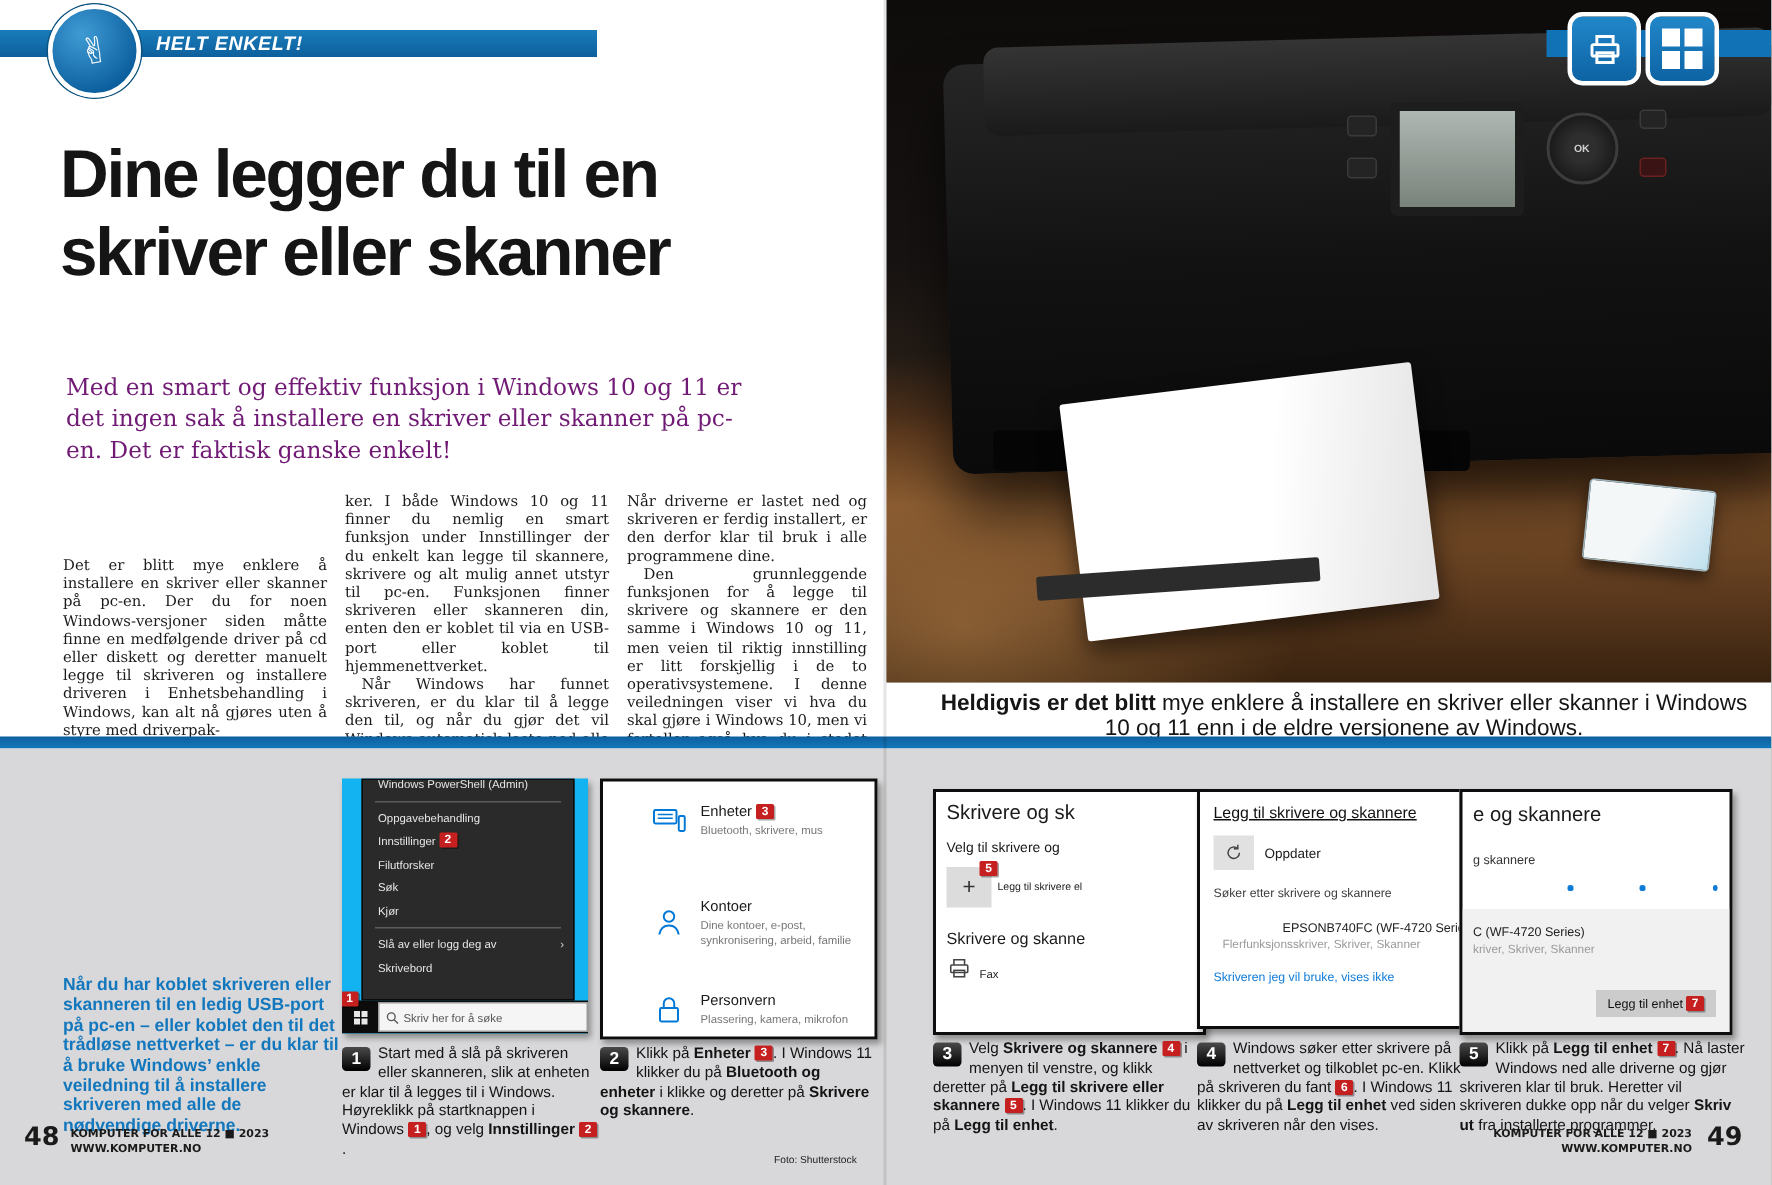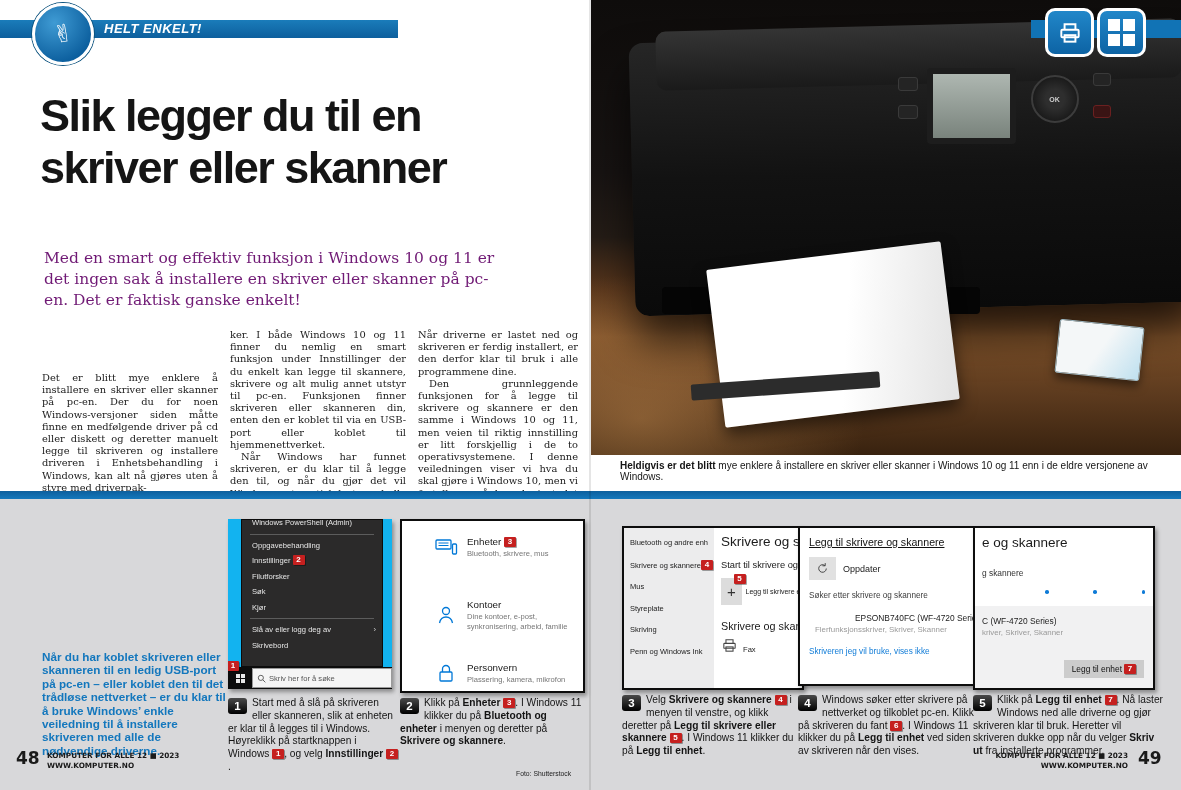--- a/index.html
+++ b/index.html
@@ -65,21 +65,21 @@
   .inkpack{position:absolute;left:79%;top:71%;width:14%;height:11.5%;border-radius:3px;
     background:linear-gradient(120deg,#f4f7f8 50%,#bfe0ef);transform:rotate(6deg);
     box-shadow:0 5px 10px rgba(0,0,0,.5);border:1px solid #9db7c2;}
   .photo-band{position:absolute;top:20px;right:0;width:150px;height:18px;background:#1173b5;}
   .icon-btn{position:absolute;top:8px;width:43px;height:43px;border:3px solid #fff;border-radius:10px;
     background:linear-gradient(#2187c9,#0d63a4);display:flex;align-items:center;justify-content:center;}
   .icon-btn.print{right:87px;} .icon-btn.win{right:35px;}
   .win-glyph{display:grid;grid-template-columns:12px 12px;grid-template-rows:12px 12px;gap:3px;}
   .win-glyph div{background:#fff;}
 
-  .photo-caption{left:620px;top:460px;width:552px;font-size:10px;color:#151515;}
+  .photo-caption{left:620px;top:460px;width:552px;font-size:15px;color:#151515;text-align:center;}
 
   
   .blue-bar{left:0;top:491px;width:1181px;height:8px;
     background:linear-gradient(180deg,#0d5f9d,#1478bc);}
   .gray-bg{left:0;top:499px;width:1181px;height:291px;background:#d8d8da;}
   .fold{left:589px;top:0;width:2px;height:790px;background:rgba(0,0,0,.10);}
 
   .guide-title{left:42px;top:562px;margin:0;font-size:25px;line-height:1.13;font-weight:bold;
     color:#111;white-space:pre-line;}
   .guide-intro{left:42px;top:650px;width:184px;font-size:11.7px;line-height:13.4px;font-weight:bold;
@@ -177,21 +177,21 @@
 <body>
 
 <div class="page">
 
   <div class="abs kicker-bar"></div>
   <div class="abs logo">
     <span class="hand">✌</span>
   </div>
   <div class="abs kicker-text">HELT ENKELT!</div>
 
-  <h1 class="abs headline">Slik legger du til en skriver eller skanner</h1>
+  <h1 class="abs headline">Dine legger du til en skriver eller skanner</h1>
   <p class="abs standfirst">Med en smart og effektiv funksjon i Windows 10 og 11 er det ingen sak å installere en skriver eller skanner på pc-en. Det er faktisk ganske enkelt!</p>
 
 
   <div class="abs col col1">
     <p>Det er blitt mye enklere å installere en skriver eller skanner på pc-en. Der du for noen Windows-versjoner siden måtte finne en medfølgende driver på cd eller diskett og deretter manuelt legge til skriveren og installere driveren i Enhetsbehandling i Windows, kan alt nå gjøres uten å styre med driverpak-</p>
   </div>
   <div class="abs col col2">
     <p>ker. I både Windows 10 og 11 finner du nemlig en smart funksjon under Innstillinger der du enkelt kan legge til skannere, skrivere og alt mulig annet utstyr til pc-en. Funksjonen finner skriveren eller skanneren din, enten den er koblet til via en USB-port eller koblet til hjemmenettverket.</p>
     <p class="ind">Når Windows har funnet skriveren, er du klar til å legge den til, og når du gjør det vil Windows automatisk laste ned alle de nødvendige driverne.</p>
   </div>
@@ -314,33 +314,23 @@
         <path d="M8.5 11V8a3.5 3.5 0 0 1 7 0v3" fill="none" stroke="#0078d7" stroke-width="1.3"></path>
       </svg>
       <div>
         <div class="s2title">Personvern</div>
         <div class="s2sub">Plassering, kamera, mikrofon</div>
       </div>
     </div>
   </div>
 
   <div class="abs shot whiteshot shot3">
-    <div class="s3side">
-      <div>Bluetooth og andre enh</div>
-      <div>
-        <span>Skrivere og skannere</span><span class="co">4</span>
-      </div>
-      <div>Mus</div>
-      <div>Styreplate</div>
-      <div>Skriving</div>
-      <div>Penn og Windows Ink</div>
-    </div>
     <div class="s3main">
       <div class="s3title">Skrivere og sk</div>
-      <div class="s3sub">Start til skrivere og</div>
+      <div class="s3sub">Velg til skrivere og</div>
       <div class="s3addrow">
         <div class="s3plus">
           <span>+</span>
           <span class="co">5</span>
         </div>
         <span class="s3addlabel">Legg til skrivere el</span>
       </div>
       <div class="s3section">Skrivere og skanne</div>
       <div class="s3fax">
         <svg width="17" height="17" viewBox="0 0 24 24">
@@ -397,21 +387,21 @@
       <span>Legg til enhet</span><span class="co">7</span>
     </div>
   </div>
 
   <div class="abs cap cap1">
     <span class="stepnum">1</span>
     <span><span>Start med å slå på skriveren eller skanneren, slik at enheten er klar til å legges til i Windows. Høyreklikk på startknappen i Windows </span><span class="co">1</span><span>, og velg </span><span style="font-weight: bold;">Innstillinger</span><span> </span><span class="co">2</span><span>.</span></span>
   </div>
   <div class="abs cap cap2">
     <span class="stepnum">2</span>
-    <span><span>Klikk på </span><span style="font-weight: bold;">Enheter</span><span> </span><span class="co">3</span><span>. I Windows 11 klikker du på </span><span style="font-weight: bold;">Bluetooth og enheter</span><span> i menyen og deretter på </span><span style="font-weight: bold;">Skrivere og skannere</span><span>.</span></span>
+    <span><span>Klikk på </span><span style="font-weight: bold;">Enheter</span><span> </span><span class="co">3</span><span>. I Windows 11 klikker du på </span><span style="font-weight: bold;">Bluetooth og enheter</span><span> i klikke og deretter på </span><span style="font-weight: bold;">Skrivere og skannere</span><span>.</span></span>
   </div>
   <div class="abs cap cap3">
     <span class="stepnum">3</span>
     <span><span>Velg </span><span style="font-weight: bold;">Skrivere og skannere</span><span> </span><span class="co">4</span><span> i menyen til venstre, og klikk deretter på </span><span style="font-weight: bold;">Legg til skrivere eller skannere</span><span> </span><span class="co">5</span><span>. I Windows 11 klikker du på </span><span style="font-weight: bold;">Legg til enhet</span><span>.</span></span>
   </div>
   <div class="abs cap cap4">
     <span class="stepnum">4</span>
     <span><span>Windows søker etter skrivere på nettverket og tilkoblet pc-en. Klikk på skriveren du fant </span><span class="co">6</span><span>. I Windows 11 klikker du på </span><span style="font-weight: bold;">Legg til enhet</span><span> ved siden av skriveren når den vises.</span></span>
   </div>
   <div class="abs cap cap5">

